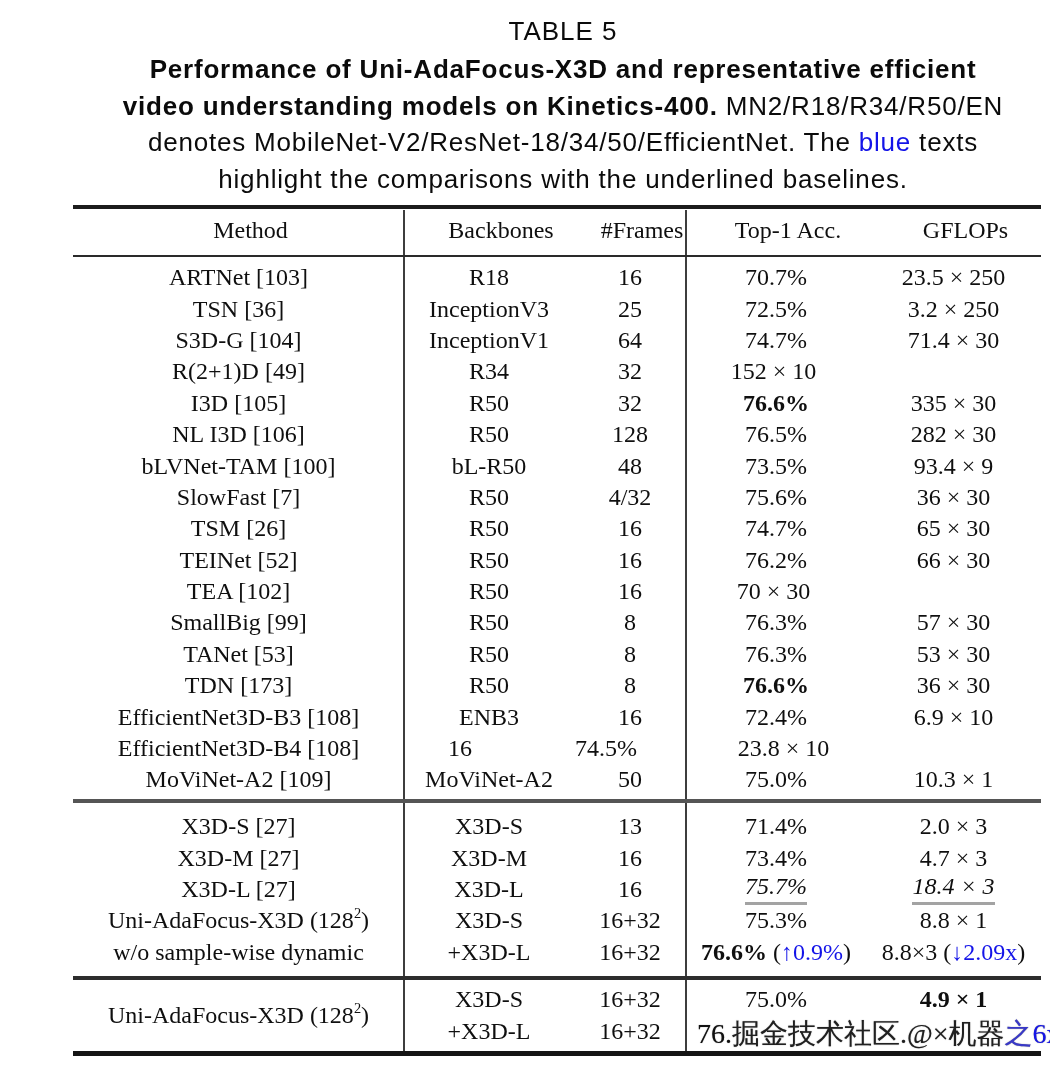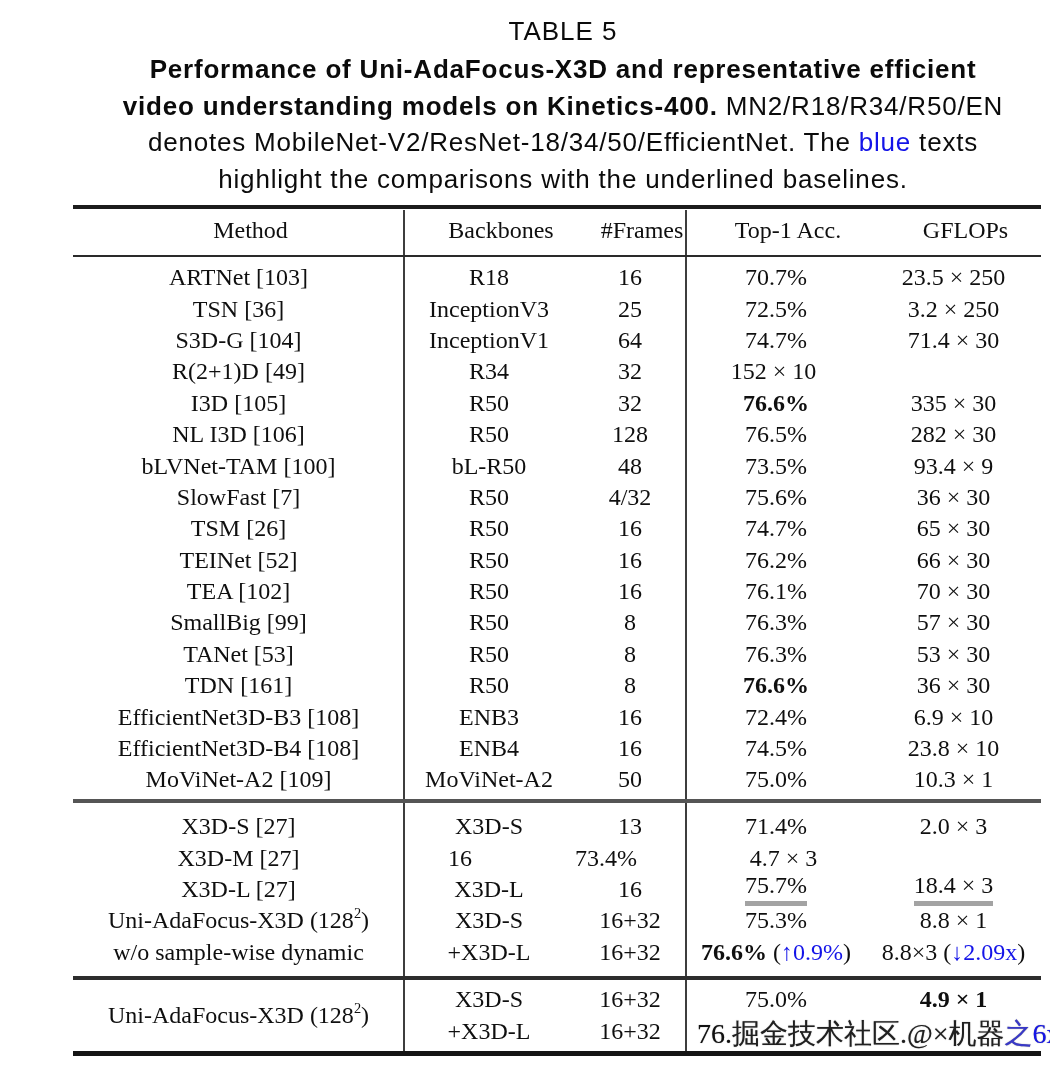--- a/index.html
+++ b/index.html
@@ -33,21 +33,21 @@
   #v1{left:330px;} #v2{left:612px;}
   #header{position:absolute;top:2px;left:12px;width:968px;display:flex;}
   .hcell{height:46px;display:flex;align-items:center;justify-content:center;}
   .group{position:absolute;left:0;width:968px;}
   #g0{top:57px;} #g1{top:606px;} #g2{top:779px;}
   .trow{display:flex;align-items:stretch;}
   .cell{display:flex;flex-direction:column;justify-content:flex-start;}
   .cell.vc{justify-content:center;}
   .c0{width:331px;} .c1{width:170px;} .c2{width:112px;} .c3{width:180px;} .c4{width:175px;}
   .tline{height:31.4px;display:flex;align-items:center;justify-content:center;white-space:pre;}
-  .ul{border-bottom:5px solid #a3a3a3;padding-bottom:2px;}
+  .ul{border-bottom:3px solid #a3a3a3;padding-bottom:2px;font-style:italic;}
   .sup{font-size:0.6em;position:relative;top:-7px;}
   
   #watermark{
     position:absolute;left:697px;top:1018px;height:32px;display:flex;align-items:center;
     font-size:28px;white-space:pre;color:#111;
     text-shadow:0 0 1px rgba(40,40,40,.6);
   }
 </style>
 </head>
 <body>
@@ -245,23 +245,20 @@
       <div class="trow">
         <div class="cell c0">
           <div class="tline"><span>TEA [102]</span></div>
         </div>
         <div class="cell c1">
           <div class="tline"><span>R50</span></div>
         </div>
         <div class="cell c2">
           <div class="tline"><span>16</span></div>
         </div>
-        <div class="cell c3">
-          <div class="tline"><span>76.1%</span></div>
-        </div>
         <div class="cell c4">
           <div class="tline"><span>70 × 30</span></div>
         </div>
       </div>
       <div class="trow">
         <div class="cell c0">
           <div class="tline"><span>SmallBig [99]</span></div>
         </div>
         <div class="cell c1">
           <div class="tline"><span>R50</span></div>
@@ -288,21 +285,21 @@
         </div>
         <div class="cell c3">
           <div class="tline"><span>76.3%</span></div>
         </div>
         <div class="cell c4">
           <div class="tline"><span>53 × 30</span></div>
         </div>
       </div>
       <div class="trow">
         <div class="cell c0">
-          <div class="tline"><span>TDN [161]</span></div>
+          <div class="tline"><span>TDN [173]</span></div>
         </div>
         <div class="cell c1">
           <div class="tline"><span>R50</span></div>
         </div>
         <div class="cell c2">
           <div class="tline"><span>8</span></div>
         </div>
         <div class="cell c3">
           <div class="tline"><span style="font-weight: bold;">76.6%</span></div>
         </div>
@@ -323,23 +320,20 @@
         <div class="cell c3">
           <div class="tline"><span>72.4%</span></div>
         </div>
         <div class="cell c4">
           <div class="tline"><span>6.9 × 10</span></div>
         </div>
       </div>
       <div class="trow">
         <div class="cell c0">
           <div class="tline"><span>EfficientNet3D-B4 [108]</span></div>
-        </div>
-        <div class="cell c1">
-          <div class="tline"><span>ENB4</span></div>
         </div>
         <div class="cell c2">
           <div class="tline"><span>16</span></div>
         </div>
         <div class="cell c3">
           <div class="tline"><span>74.5%</span></div>
         </div>
         <div class="cell c4">
           <div class="tline"><span>23.8 × 10</span></div>
         </div>
@@ -378,20 +372,23 @@
           <div class="tline"><span>71.4%</span></div>
         </div>
         <div class="cell c4">
           <div class="tline"><span>2.0 × 3</span></div>
         </div>
       </div>
       <div class="trow">
         <div class="cell c0">
           <div class="tline"><span>X3D-M [27]</span></div>
         </div>
+        <div class="cell c1">
+          <div class="tline"><span>X3D-M</span></div>
+        </div>
         <div class="cell c2">
           <div class="tline"><span>16</span></div>
         </div>
         <div class="cell c3">
           <div class="tline"><span>73.4%</span></div>
         </div>
         <div class="cell c4">
           <div class="tline"><span>4.7 × 3</span></div>
         </div>
       </div>

